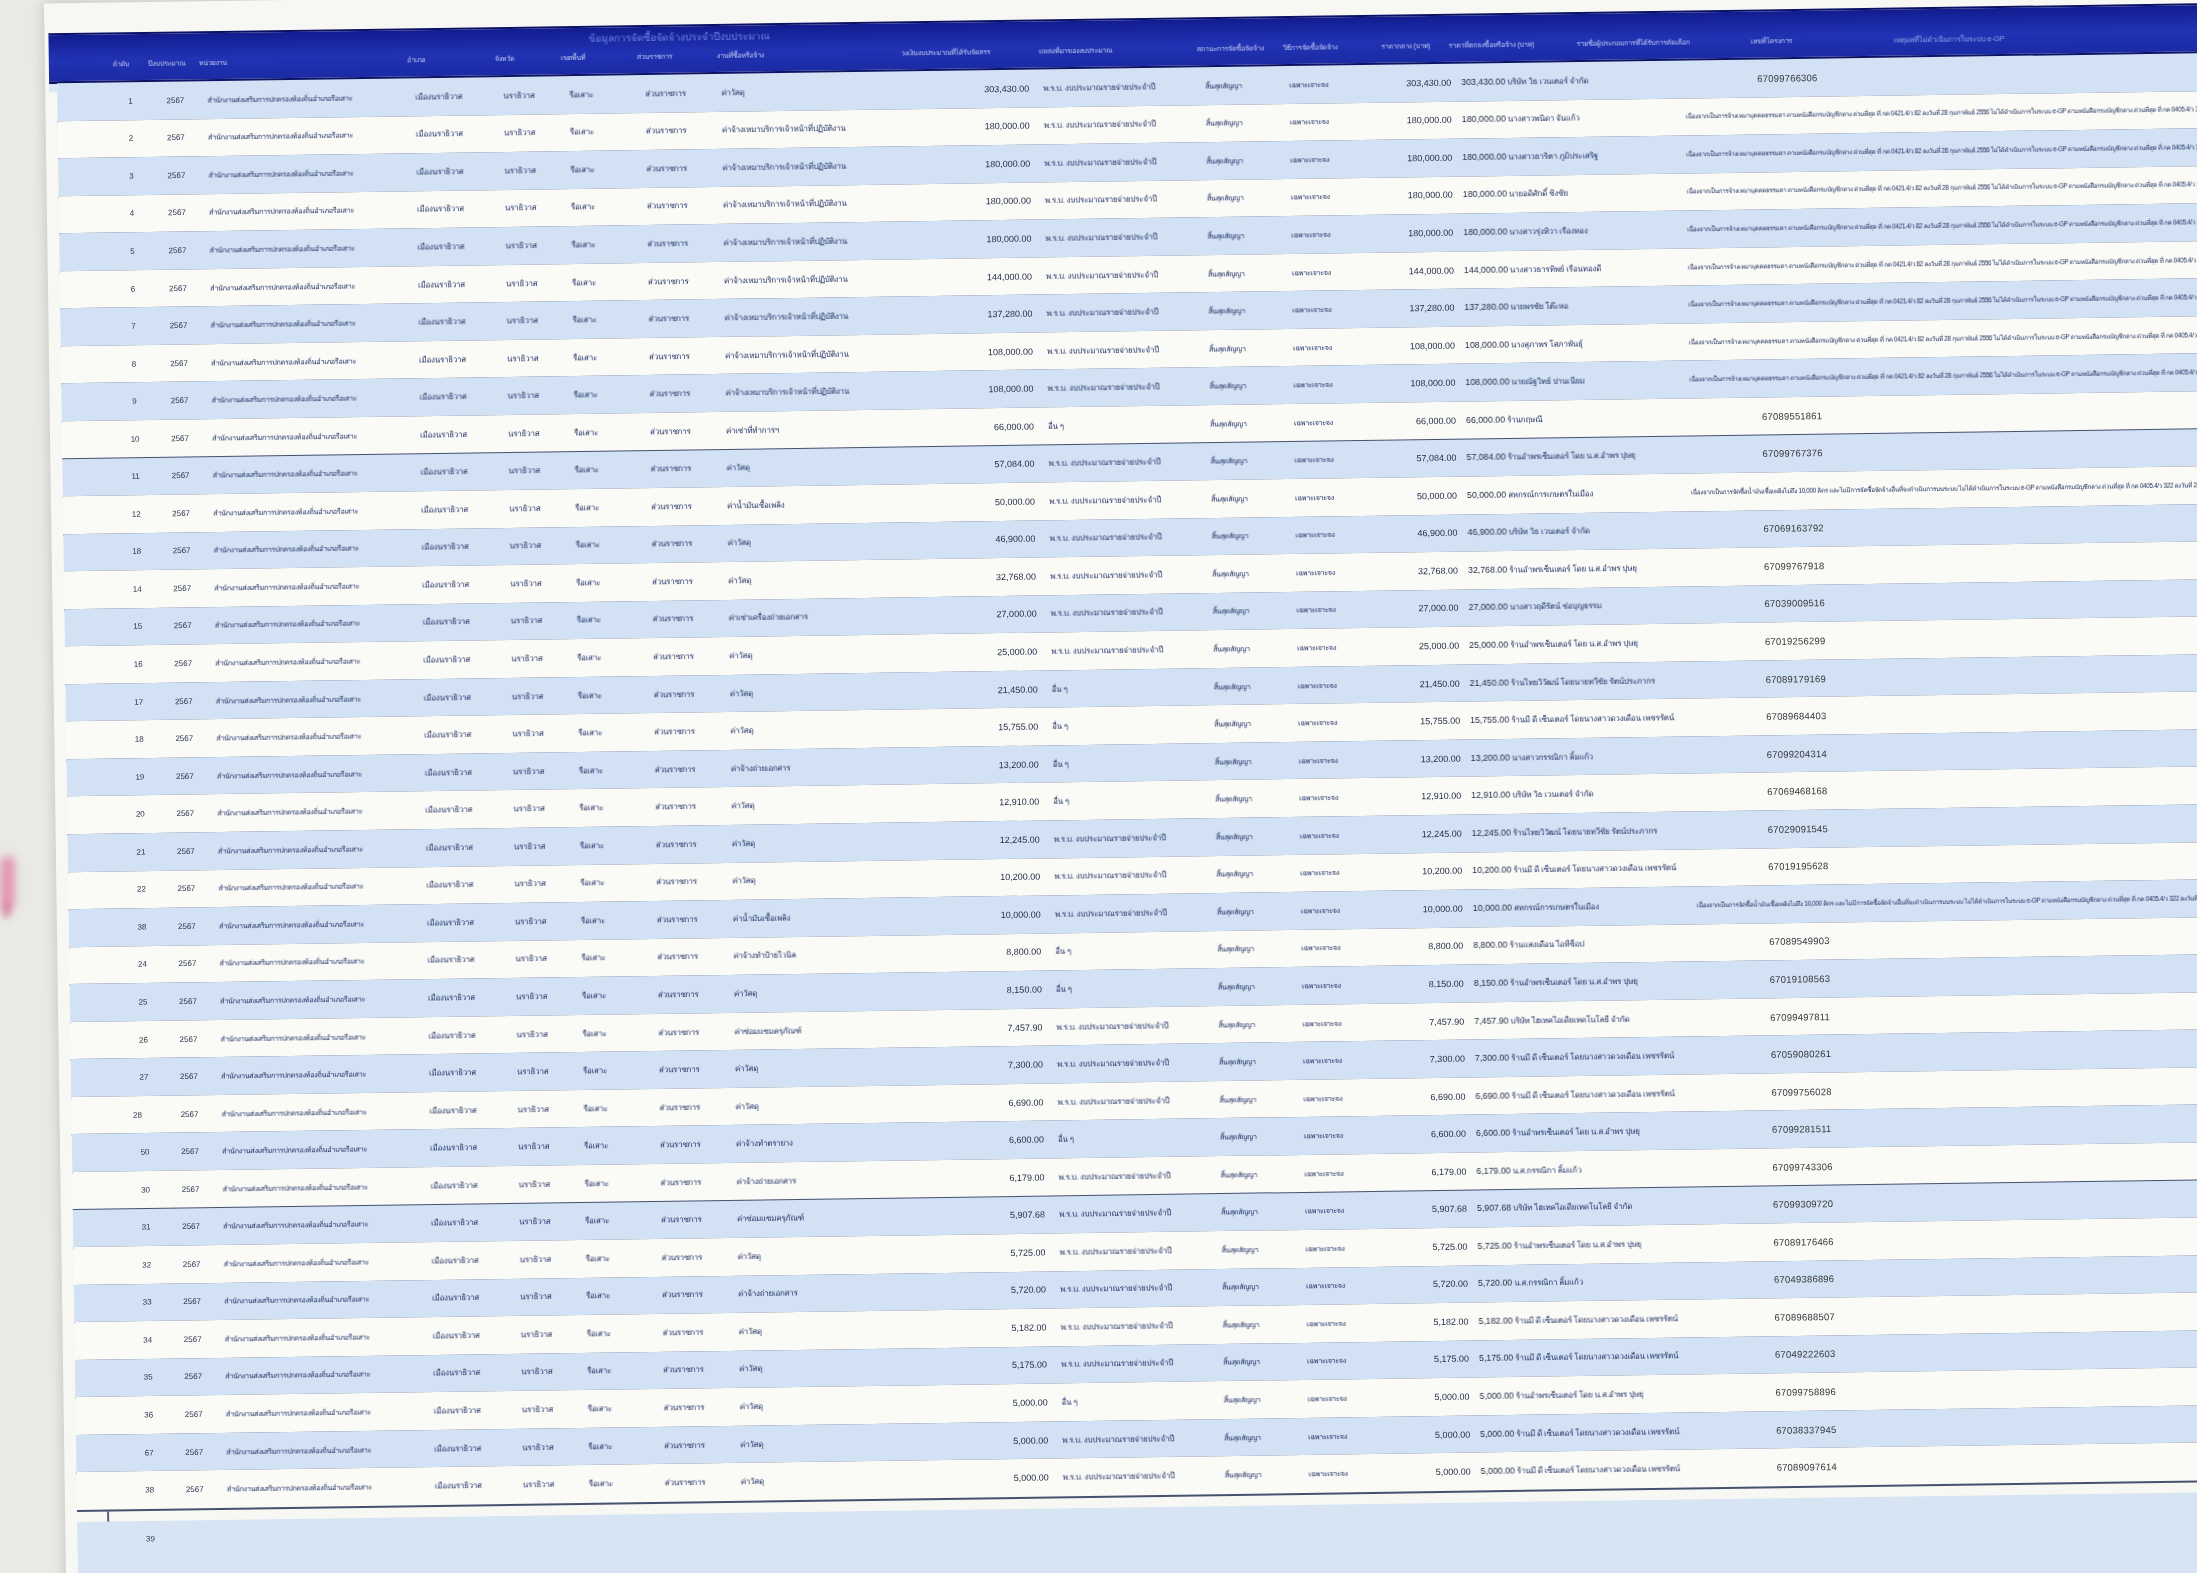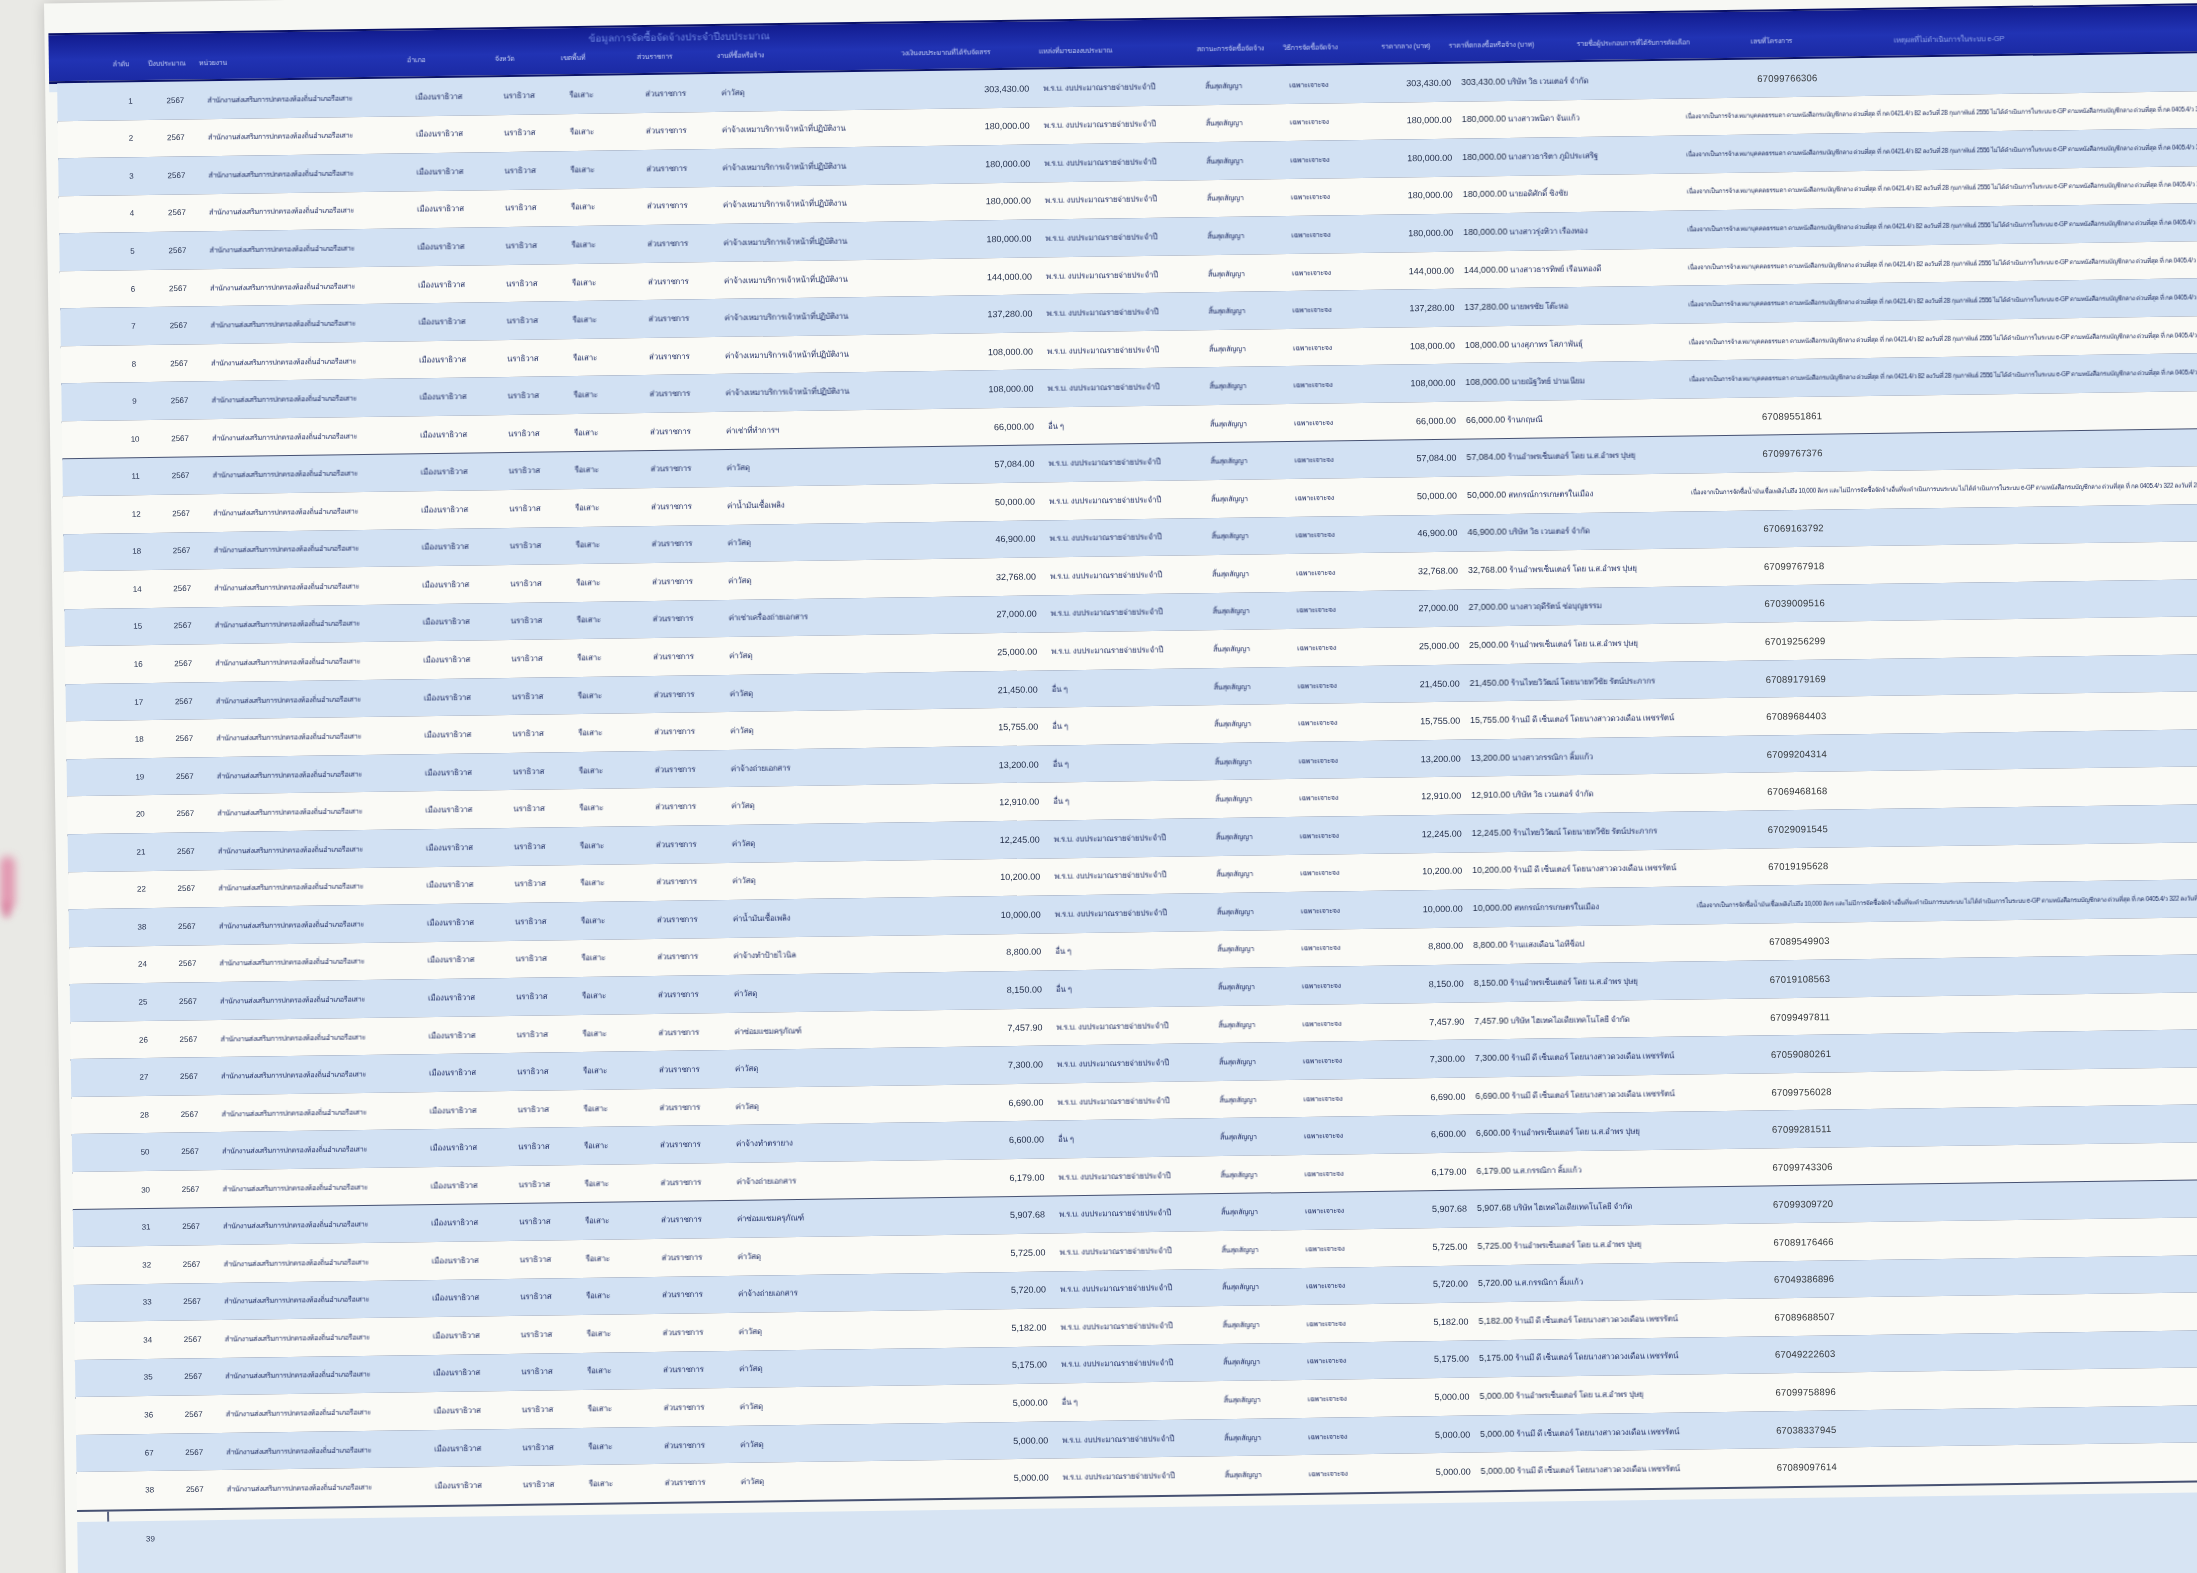--- a/index.html
+++ b/index.html
@@ -581,21 +581,21 @@
         <span class="cell r num" style="left: 842px; width: 130px;">7,300.00</span>
         <span class="cell th" style="left: 986px; width: 168px;">พ.ร.บ. งบประมาณรายจ่ายประจำปี</span>
         <span class="cell th7" style="left: 1148px; width: 80px;">สิ้นสุดสัญญา</span>
         <span class="cell th7" style="left: 1232px; width: 82px;">เฉพาะเจาะจง</span>
         <span class="cell r num" style="left: 1316px; width: 78px;">7,300.00</span>
         <span class="cell egp" style="left: 1700px; width: 185px;">67059080261</span>
         <span class="cell remark" style="left: 1628px; width: 575px;"></span>
         <span class="cell vcell" style="left: 1404px; width: 292px;"><span class="price">7,300.00</span>&nbsp;<span>ร้านมี ดี เซ็นเตอร์ โดยนางสาวดวงเดือน เพชรรัตน์</span></span>
       </div>
       <div class="row even" style="top: 1093.85px;">
-        <span class="cell c num8" style="left: 56px; width: 34px;">28</span>
+        <span class="cell c num8" style="left: 49px; width: 34px;">28</span>
         <span class="cell c num8" style="left: 94px; width: 48px;">2567</span>
         <span class="cell th7" style="left: 150px; width: 205px;">สำนักงานส่งเสริมการปกครองท้องถิ่นอำเภอรือเสาะ</span>
         <span class="cell th" style="left: 358px; width: 86px;">เมืองนราธิวาส</span>
         <span class="cell th" style="left: 446px; width: 62px;">นราธิวาส</span>
         <span class="cell th" style="left: 512px; width: 72px;">รือเสาะ</span>
         <span class="cell th" style="left: 588px; width: 74px;">ส่วนราชการ</span>
         <span class="cell th" style="left: 664px; width: 200px;">ค่าวัสดุ</span>
         <span class="cell r num" style="left: 842px; width: 130px;">6,690.00</span>
         <span class="cell th" style="left: 986px; width: 168px;">พ.ร.บ. งบประมาณรายจ่ายประจำปี</span>
         <span class="cell th7" style="left: 1148px; width: 80px;">สิ้นสุดสัญญา</span>

